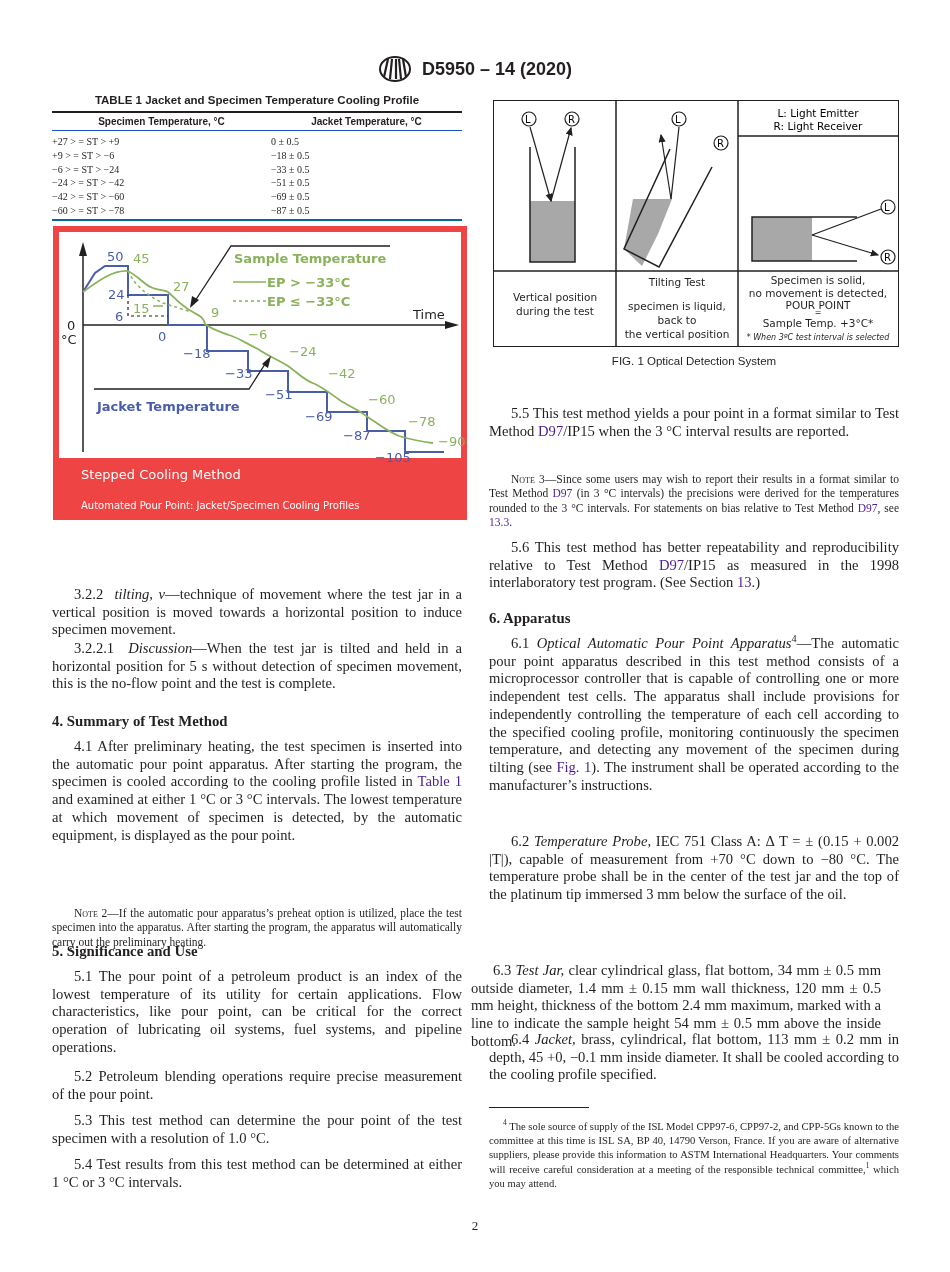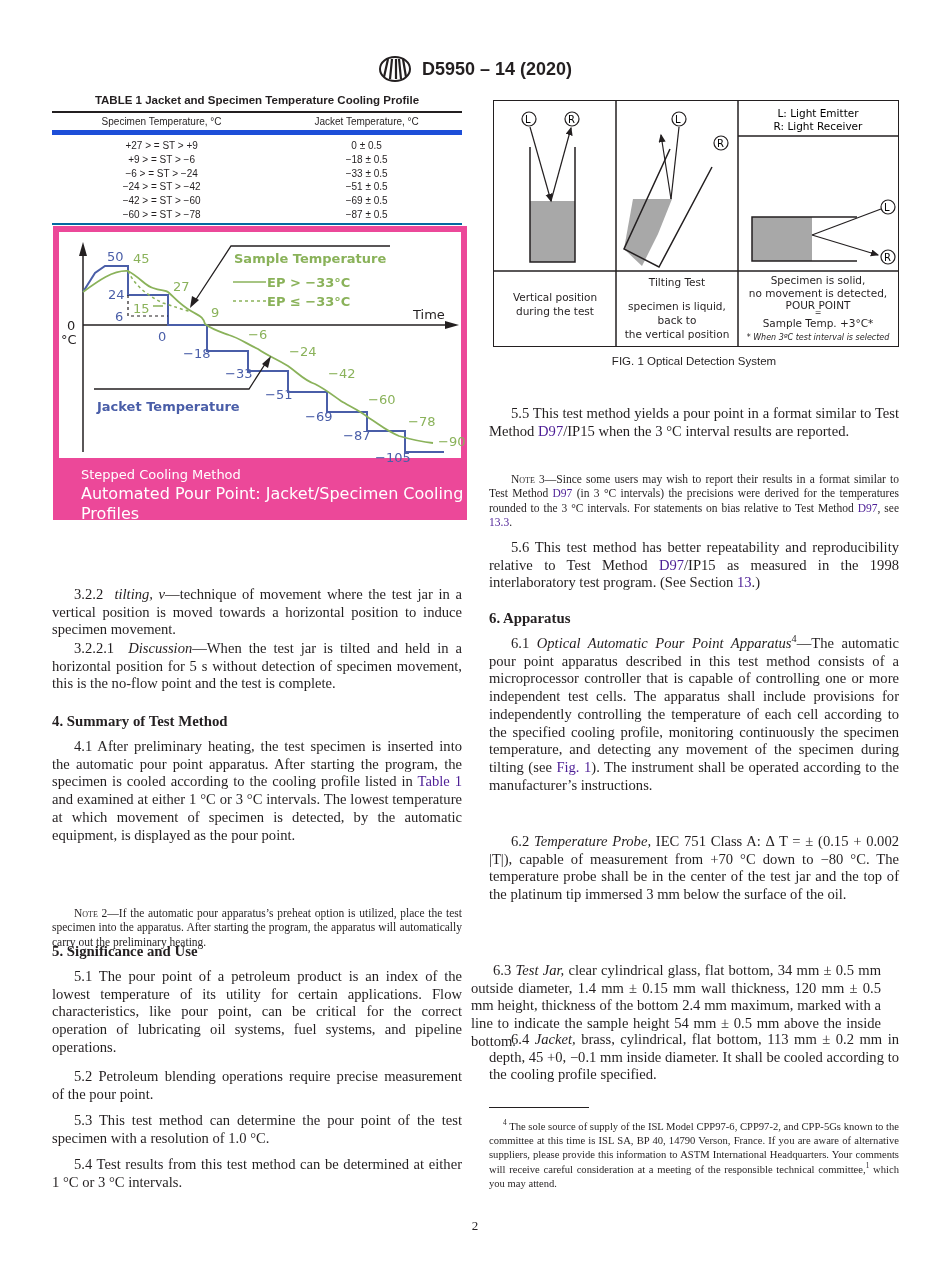--- a/index.html
+++ b/index.html
@@ -7,31 +7,31 @@
   body { position: relative; font-family: "Liberation Serif", serif; color: #231f20; overflow: hidden; }
 
   .header { position: absolute; top: 55px; left: 0; width: 950px; text-align: center; }
   .header .logo { display: inline-block; vertical-align: middle; width: 34px; height: 28px; margin-right: 6px; }
   .header .doc-id { display: inline-block; vertical-align: middle; font-family: "Liberation Sans", sans-serif; font-weight: bold; font-size: 18px; }
 
   
   .table1 { position: absolute; top: 94px; left: 52px; width: 410px; font-family: "Liberation Sans", sans-serif; }
   .table1 .caption { text-align: center; font-weight: bold; font-size: 11.5px; margin-bottom: 5px; }
   .table1 table { width: 100%; border-collapse: collapse; font-size: 10px; }
-  .table1 thead th { font-weight: normal; border-top: 2px solid #231f20; border-bottom: 5px solid #1d4ed8; padding: 3px 0 3px; text-align: center; }
-  .table1 tbody td { text-align: center; line-height: 13.8px; }
+  .table1 thead th { font-weight: bold; border-top: 2px solid #231f20; border-bottom: 1px solid #1d4ed8; padding: 3px 0 3px; text-align: center; }
+  .table1 tbody td { text-align: left; line-height: 13.8px; font-family: Liberation Serif, serif; }
   .table1 tbody tr:first-child td { padding-top: 4px; }
   .table1 tbody tr:last-child td { border-bottom: 2px solid #0369a1; padding-bottom: 1px; }
 
   
-  .chart-fig { position: absolute; left: 53px; top: 226px; width: 414px; height: 294px; background: #ec4899; }
+  .chart-fig { position: absolute; left: 53px; top: 226px; width: 414px; height: 294px; background: #ef4444; }
   .chart-fig svg { display: block; }
   .chart-caption { position: absolute; left: 0; top: 240px; width: 414px; color: #fff; font-family: "DejaVu Sans", sans-serif; padding-left: 28px; }
   .chart-caption .t1 { font-size: 13px; line-height: 18px; }
-  .chart-caption .t2 { font-size: 16px; line-height: 20px; margin-top: 0; }
+  .chart-caption .t2 { font-size: 10px; line-height: 20px; margin-top: 12px; }
 
   
   .fig1 { position: absolute; left: 493px; top: 100px; width: 406px; height: 247px; border: 1.5px solid #231f20; font-family: "DejaVu Sans", sans-serif; }
   .fig1-caption { position: absolute; top: 355px; left: 489px; width: 410px; text-align: center; font-family: "Liberation Sans", sans-serif; font-weight: normal; font-size: 11.5px; }
 
   
   .para { position: absolute; font-size: 14.6px; line-height: 17.7px; text-align: justify; text-align-last: left; }
   .para .ind { display: inline-block; width: 22px; }
   .note { position: absolute; font-size: 11.5px; line-height: 14.4px; text-align: justify; text-align-last: left; }
   .note .sc { font-variant: small-caps; }

